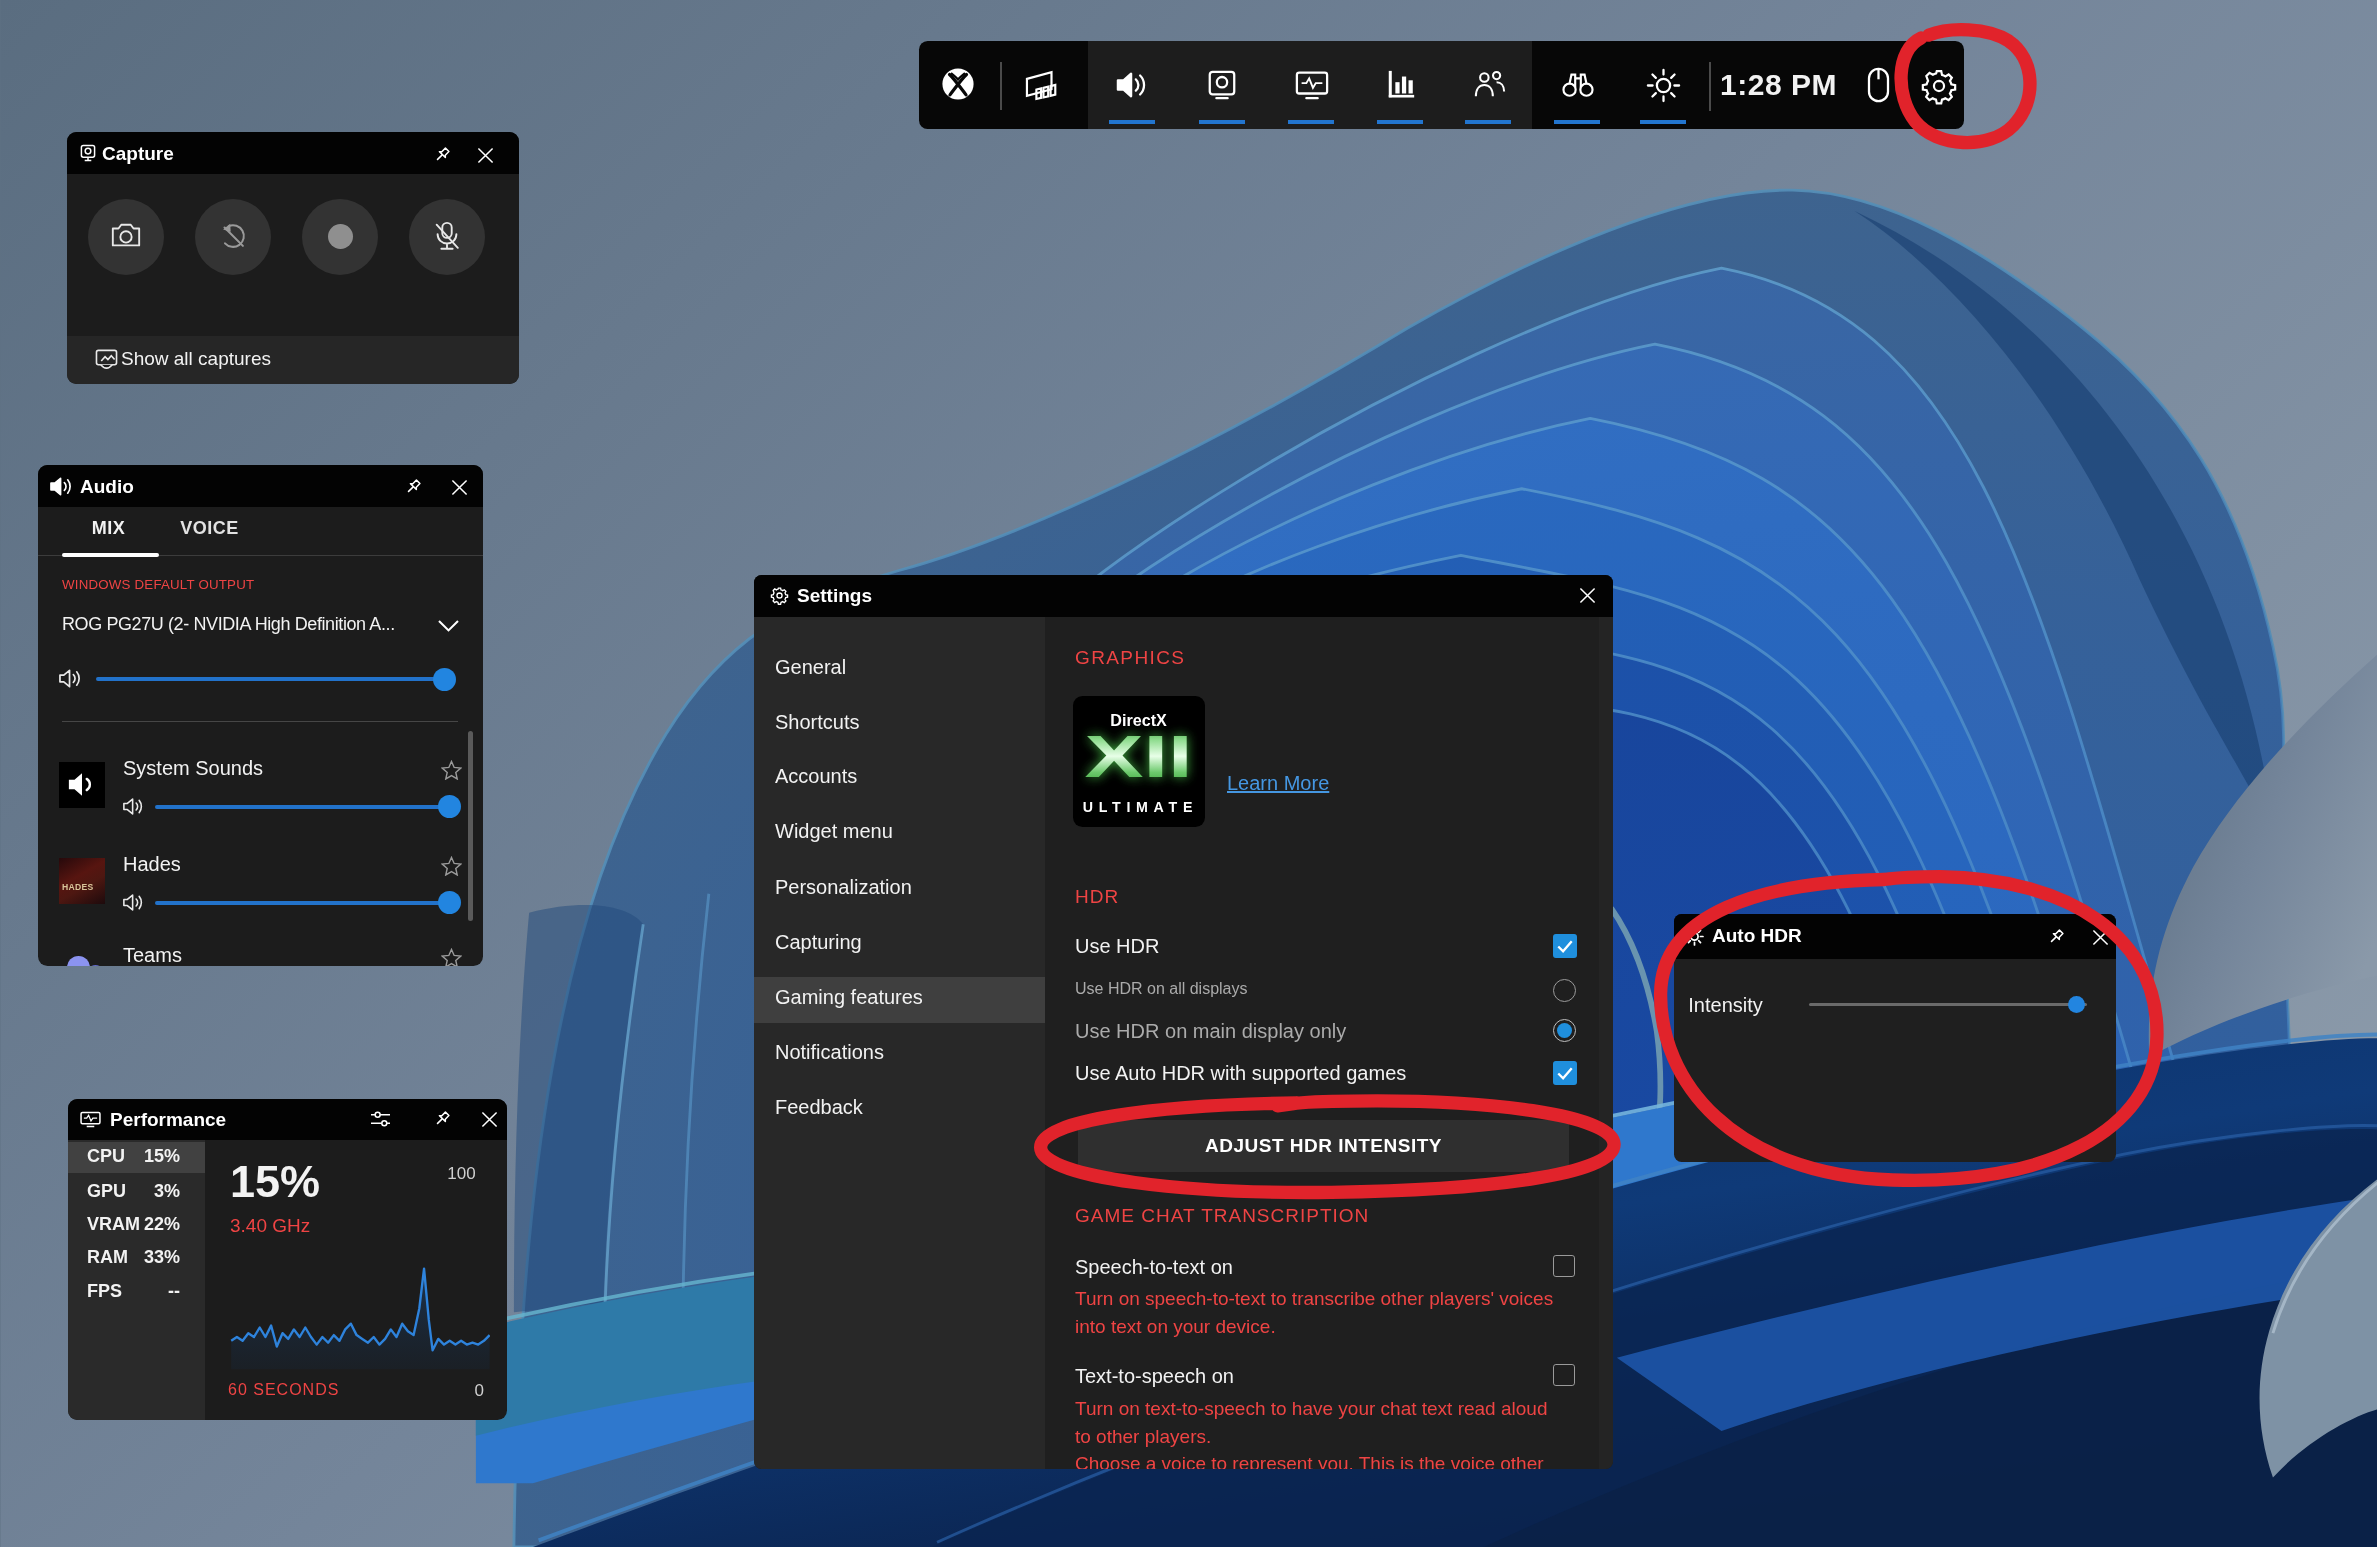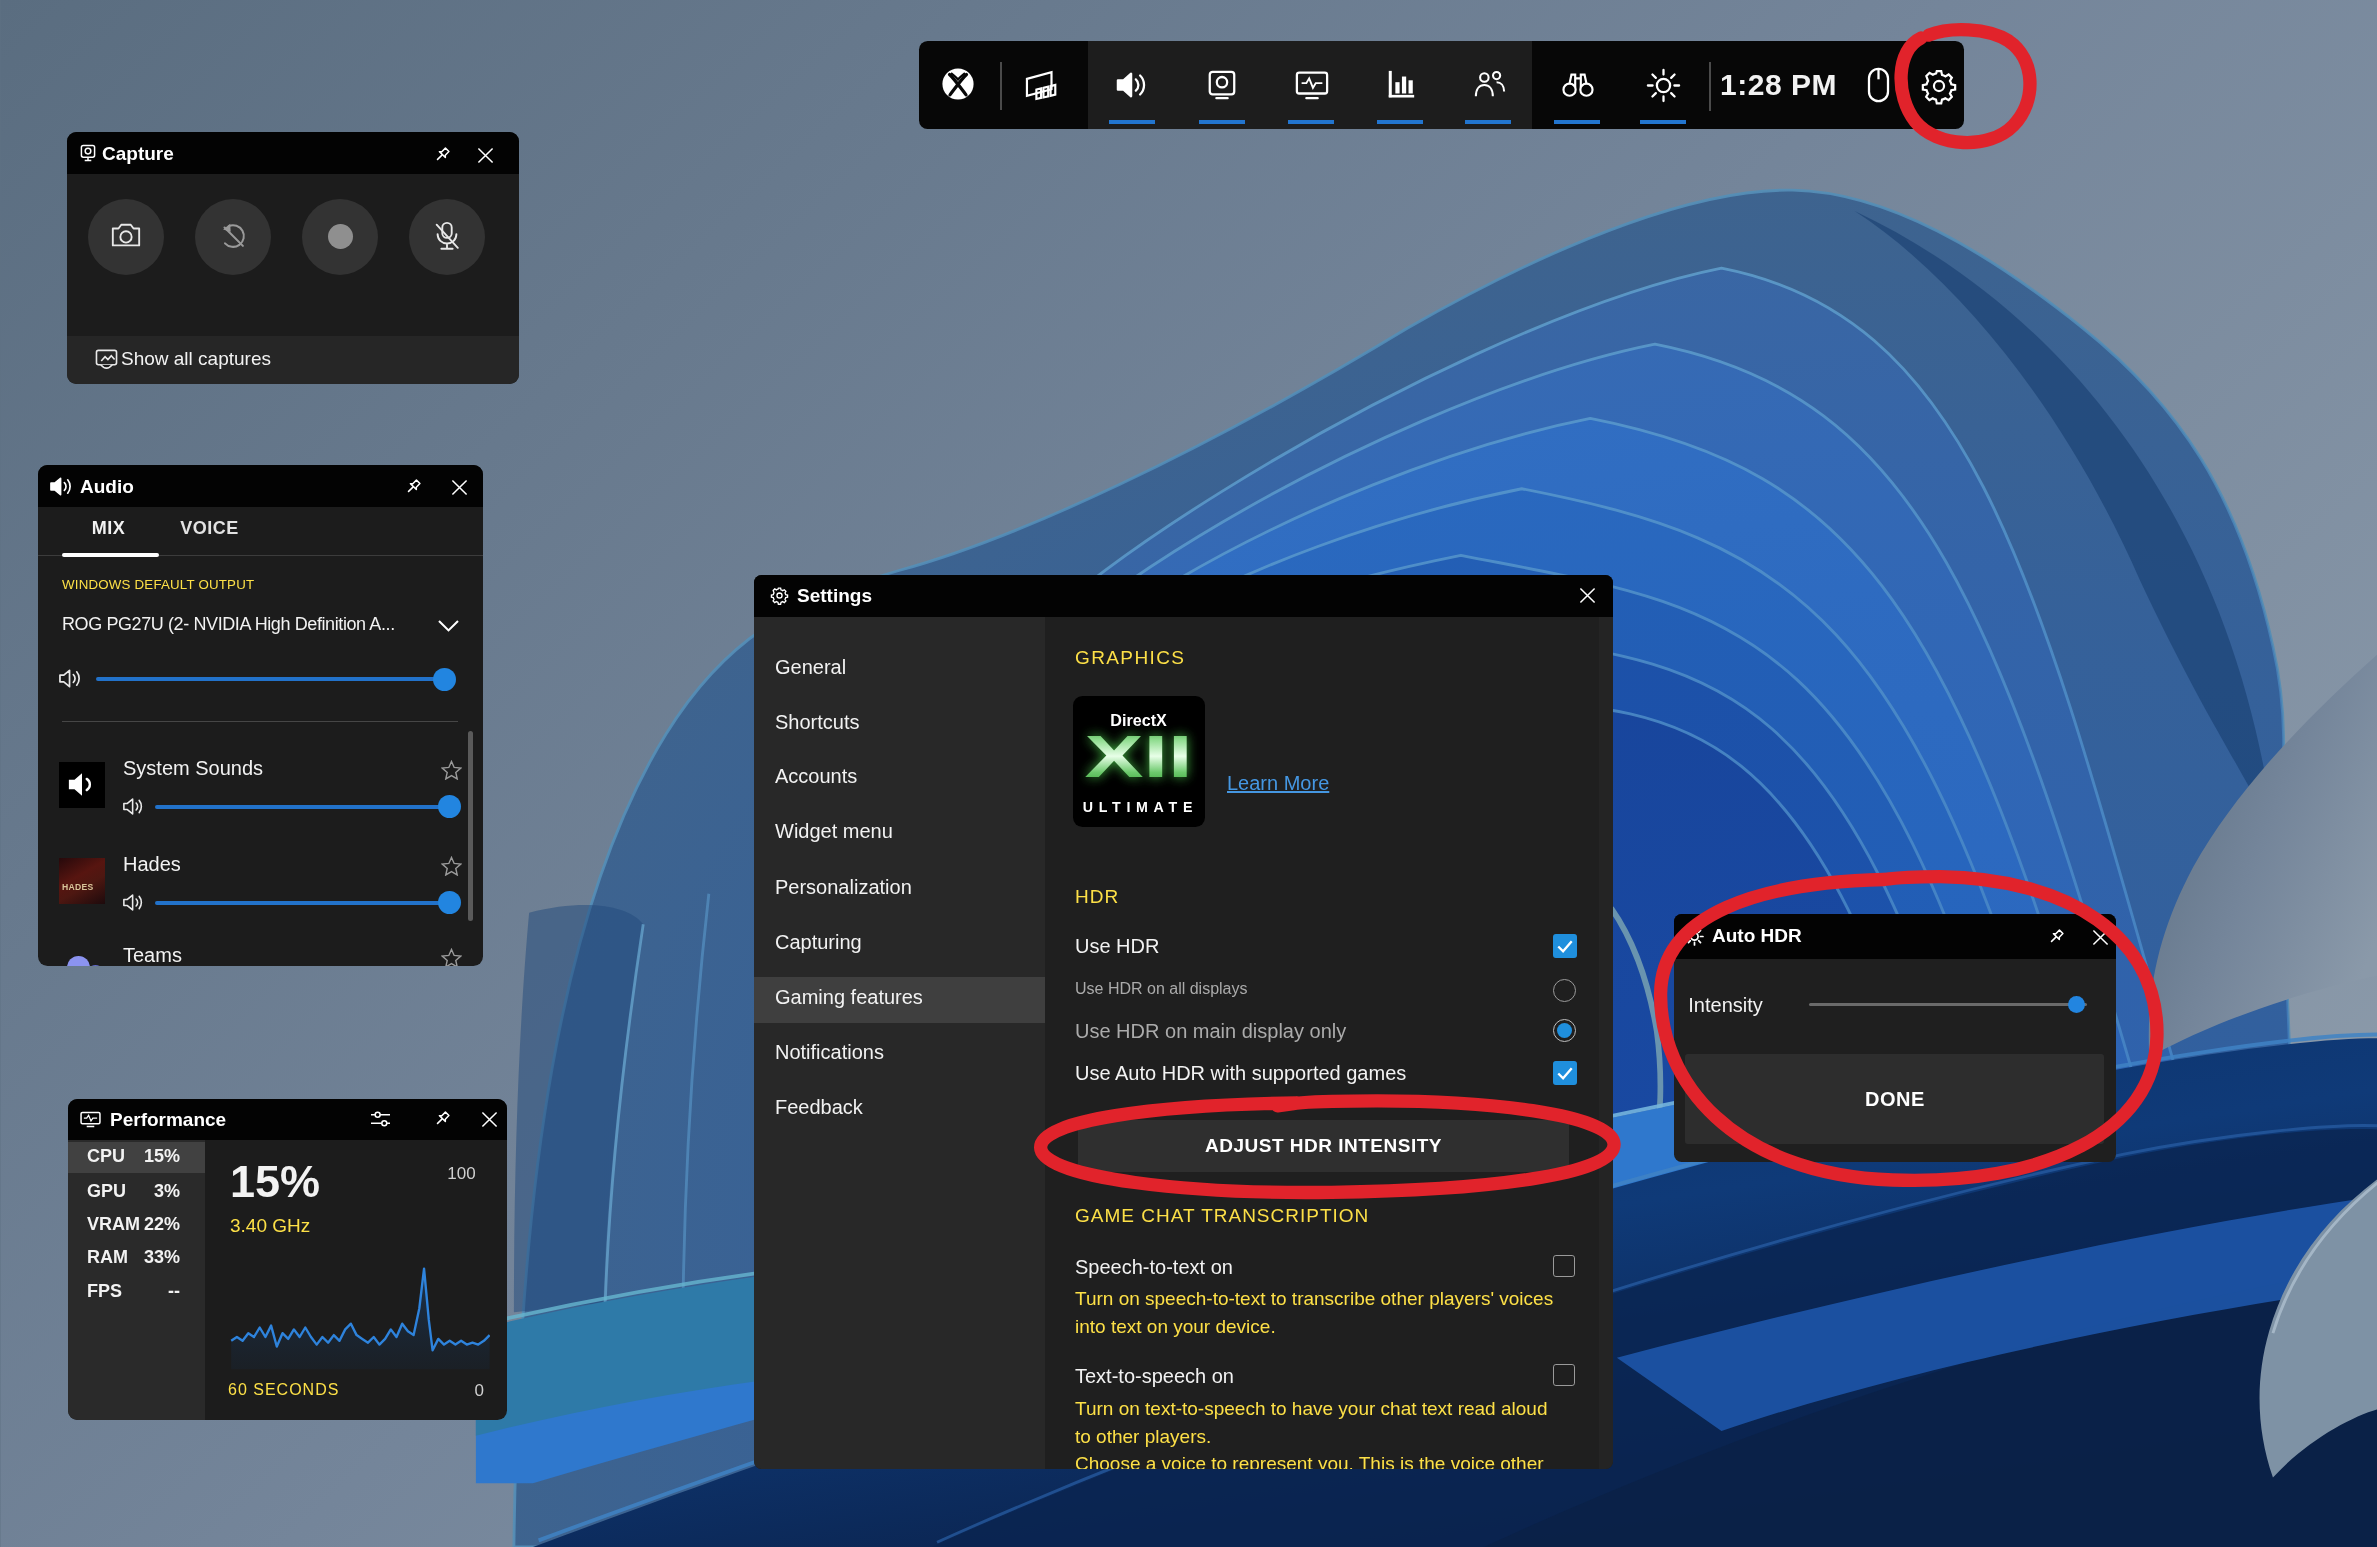--- a/index.html
+++ b/index.html
@@ -3,21 +3,21 @@
 <meta charset="utf-8">
 <style>
 html,body{margin:0;padding:0;}
 body{width:2378px;height:1547px;overflow:hidden;position:relative;background:#5e7183;font-family:"Liberation Sans",sans-serif;}
 .abs{position:absolute;}
 #wall{position:absolute;left:0;top:0;z-index:0;}
 .w{position:absolute;border-radius:9.5px;overflow:hidden;background:#1e1e1e;z-index:2;}
 .whead{position:absolute;left:0;right:0;top:0;height:42px;background:#030303;}
 .ttl{position:absolute;color:#fff;font-size:19px;font-weight:700;white-space:nowrap;}
 .ico{position:absolute;}
-.gray{color:#fde047;}
+.gray{color:#ef4444;}
 .white{color:#f2f2f2;}
 #annot{position:absolute;left:0;top:0;z-index:20;pointer-events:none;}
 </style>
 </head>
 <body>
 
 <svg id="wall" width="2378" height="1547" viewBox="0 0 2500 1627">
 <defs>
 <linearGradient id="bgg" x1="0" y1="0" x2="1" y2="0.7">
 <stop offset="0" stop-color="#5a6d80"></stop>
@@ -466,21 +466,20 @@
         <path d="M6.9 1.8 L12.1 1.8 L12.1 7.2 L13.9 8.9 L5.1 8.9 L6.9 7.2 Z" stroke-linejoin="round"></path>
         <path d="M9.5 8.9 L9.5 16.8"></path>
       </g>
   </svg>
   <svg class="ico" style="left:418px;top:15px;" width="17" height="17" viewBox="0 0 18 18">
     <path d="M1.5 1.5 L16.5 16.5 M16.5 1.5 L1.5 16.5" stroke="#fff" stroke-width="1.6"></path>
   </svg>
   <div class="abs white" style="left:14.3px;top:80px;font-size:20px;">Intensity</div>
   <div class="abs" style="left:135px;top:89px;width:278px;height:2.9px;background:#6a6a6a;border-radius:1.9px;"></div>
   <div class="abs" style="left:394px;top:82px;width:17px;height:17px;border-radius:50%;background:#2285e0;"></div>
-  <div class="abs" style="left:11.4px;top:140px;width:419px;height:90px;background:#2d2d2d;border-radius:2.9px;text-align:center;line-height:90px;font-size:20px;font-weight:700;letter-spacing:0.5px;color:#fff;">DONE</div>
 </div>
 
 <svg id="annot" width="2378" height="1547" viewBox="0 0 2500 1627">
   <g fill="none" stroke="#e1232b" stroke-width="14" stroke-linecap="round">
     <path d="M 2020,40 C 1994,52 1992,100 2014,128 C 2036,155 2092,158 2117,132 C 2142,106 2140,62 2112,43 C 2090,29 2050,28 2028,37"></path>
     <path d="M 1363,1160 C 1215,1162 1093,1178 1094,1207 C 1095,1240 1255,1256 1400,1254 C 1560,1252 1699,1236 1697,1203 C 1695,1172 1562,1156 1422,1158 C 1398,1158 1370,1159 1358,1161 L 1343,1163"></path>
     <path d="M 1981,925 C 1852,928 1747,960 1746,1045 C 1745,1135 1820,1235 1990,1241 C 2150,1247 2266,1190 2268,1090 C 2270,985 2175,924 2040,922 C 2020,922 1995,923 1981,925"></path>
   </g>
 </svg>
 

